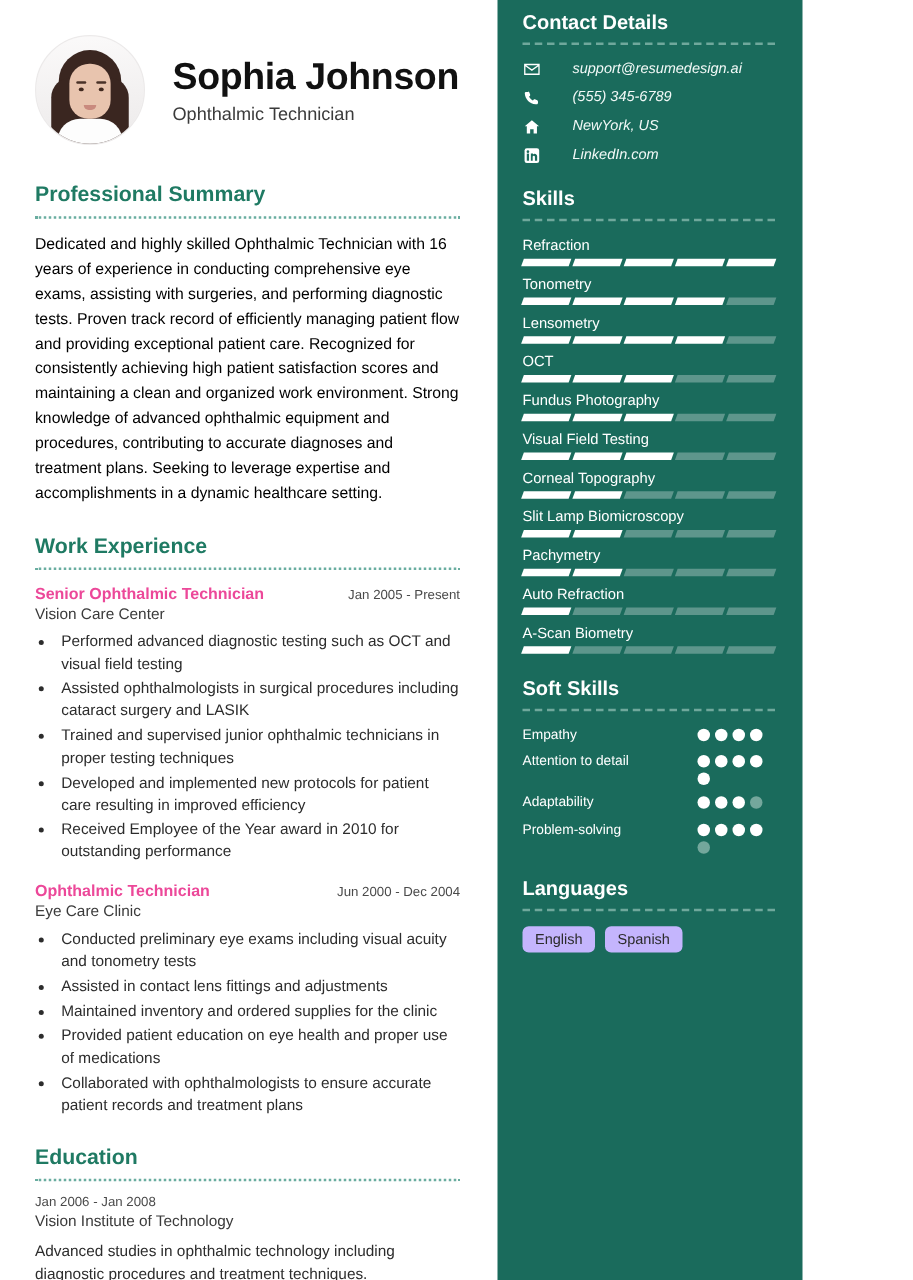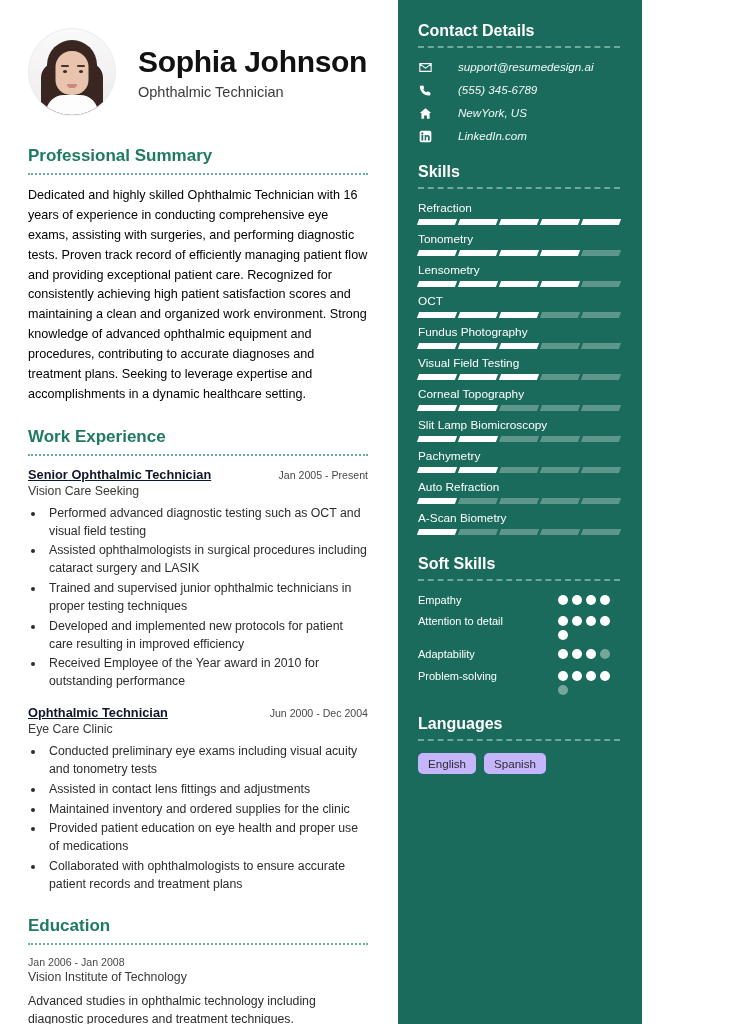--- a/index.html
+++ b/index.html
@@ -82,36 +82,36 @@
     border-top: 2px dotted #6aada0;
     margin-bottom: 11px;
   }
 
   .summary-text {
     font-size: 12.6px; line-height: 1.58; color: #000000;
   }
 
   .entry { margin-bottom: 14px; }
   .entry-top { display: flex; justify-content: space-between; align-items: baseline; gap: 10px; }
-  .entry-title { font-size: 12.8px; font-weight: bold; color: #0f172a; text-decoration: underline; }
+  .entry-title { font-size: 12.8px; font-weight: bold; color: #ec4899; }
   .entry-date { font-size: 10.6px; color: #4a4a4a; white-space: nowrap; }
   .entry-org { font-size: 12.3px; color: #3a3a3a; margin-top: 2px; }
   .bullets { margin: 7px 0 0 17px; }
   .bullets li {
     font-size: 12.3px; line-height: 1.45; color: #2c2c2c;
     margin-bottom: 2px; padding-left: 4px;
   }
   .edu-desc { font-size: 12.3px; line-height: 1.5; color: #2c2c2c; margin-top: 8px; }
 
   
   .side-col {
     width: 244px;
     background: #1a6b5c;
     color: #ffffff;
-    padding: 22px 22px 0 20px;
+    padding: 10px 22px 0 20px;
   }
   .side-head {
     font-size: 16px; font-weight: bold; color: #ffffff; margin-bottom: 6px;
   }
   .side-rule {
     border-top: 2px dashed #7fb3a8;
     margin-bottom: 12px; opacity: .85;
   }
   .side-section { margin-bottom: 20px; }
 
@@ -175,21 +175,21 @@
 
     <div class="section">
       <div class="sec-head">Work Experience</div>
       <div class="sec-rule"></div>
       <div>
           <div class="entry">
             <div class="entry-top">
               <div class="entry-title">Senior Ophthalmic Technician</div>
               <div class="entry-date">Jan 2005 - Present</div>
             </div>
-            <div class="entry-org">Vision Care Seeking</div>
+            <div class="entry-org">Vision Care Center</div>
             <ul class="bullets">
               <li>Performed advanced diagnostic testing such as OCT and visual field testing</li>
               <li>Assisted ophthalmologists in surgical procedures including cataract surgery and LASIK</li>
               <li>Trained and supervised junior ophthalmic technicians in proper testing techniques</li>
               <li>Developed and implemented new protocols for patient care resulting in improved efficiency</li>
               <li>Received Employee of the Year award in 2010 for outstanding performance</li>
             </ul>
           </div>
           <div class="entry">
             <div class="entry-top">

